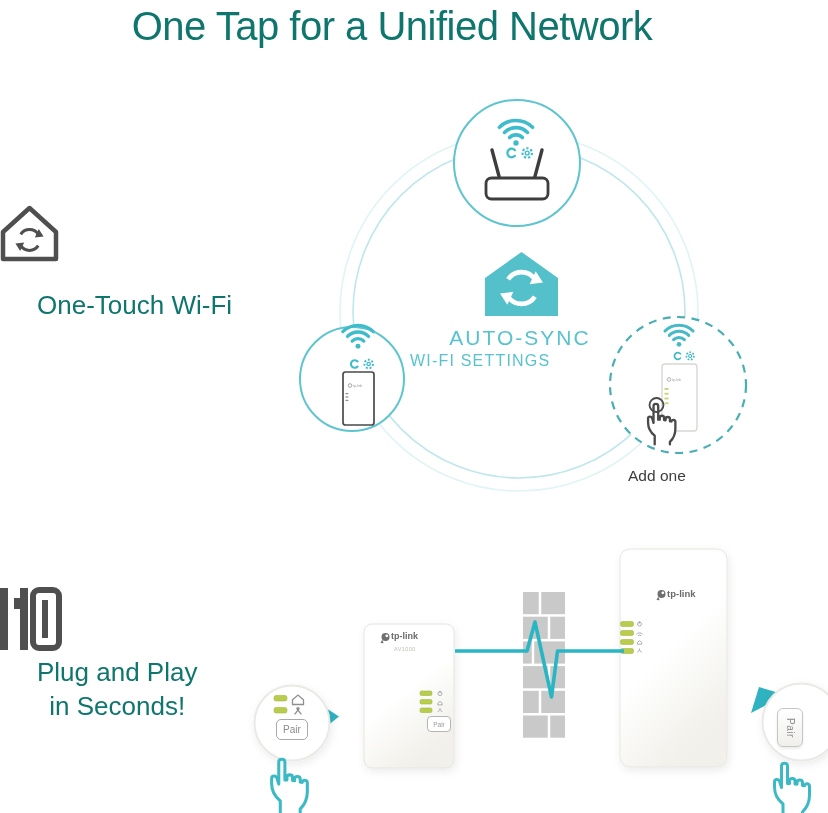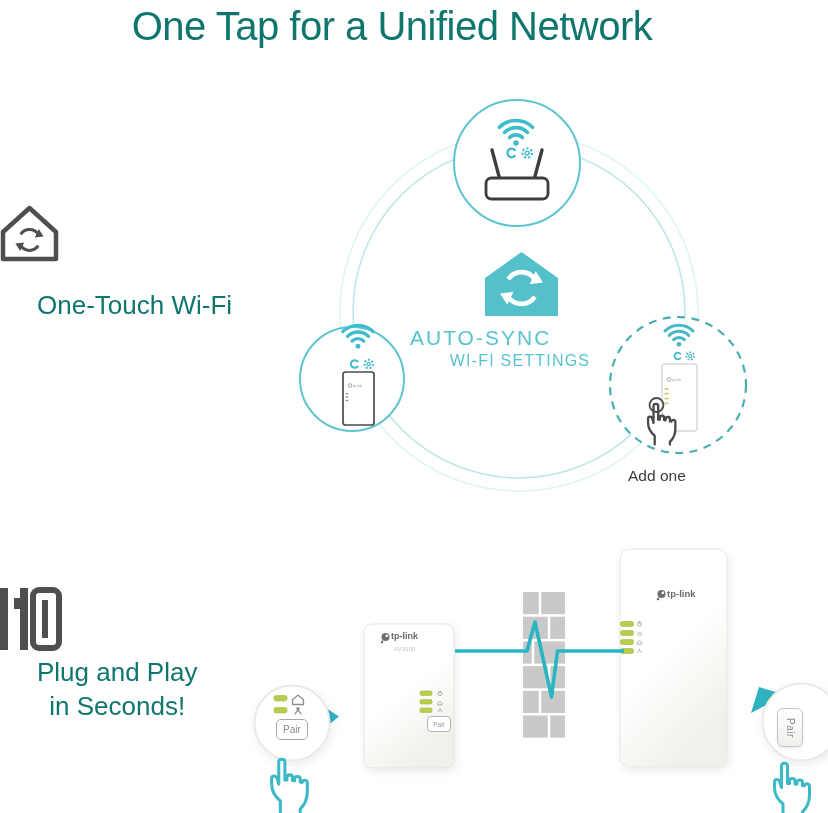--- a/index.html
+++ b/index.html
@@ -6,23 +6,23 @@
   .page{position:relative;width:828px;height:813px;background:#ffffff;overflow:hidden;
         font-family:"Liberation Sans",sans-serif;}
   .abs{position:absolute;}
   svg{position:absolute;top:0;left:0;}
   svg text{font-family:"Liberation Sans",sans-serif;}
   .title{top:4px;left:0;right:44px;text-align:center;font-size:40px;color:#0f766e;
          font-weight:400;letter-spacing:-0.5px;}
   .feature{left:10px;color:#0f766e;font-size:26px;line-height:36px;margin-left:27px;}
   .feature.one-touch{top:287px;}
   .feature.plug-play{top:655px;line-height:34px;text-align:center;}
-  .autosync1{top:326px;left:410px;width:220px;font-size:21px;
+  .autosync1{top:326px;left:410px;width:220px;text-align:center;font-size:21px;
              letter-spacing:2px;color:#57c3ce;}
-  .autosync2{top:352px;left:410px;width:220px;text-align:center;font-size:16px;
+  .autosync2{top:352px;left:410px;width:220px;text-align:left;font-size:16px;
              letter-spacing:1.2px;color:#57c3ce;}
   .addone{top:467px;left:628px;width:90px;text-align:left;font-size:15.5px;color:#3d3d3d;}
   .brand{font-weight:bold;color:#6a6a6a;}
   .brand.left{left:391px;top:631px;font-size:9px;}
   .brand.right{left:667px;top:588px;font-size:9.5px;}
   .model{left:394px;top:646px;font-size:5.5px;color:#bdbcb6;letter-spacing:0.4px;}
   .pair-btn{display:flex;align-items:center;justify-content:center;background:#fff;
             color:#8a8a8a;box-sizing:border-box;}
   .pair-mini{left:427px;top:716px;width:24px;height:16px;border:1px solid #b5b5b5;
              border-radius:4px;font-size:6.5px;color:#9a9a9a;}

